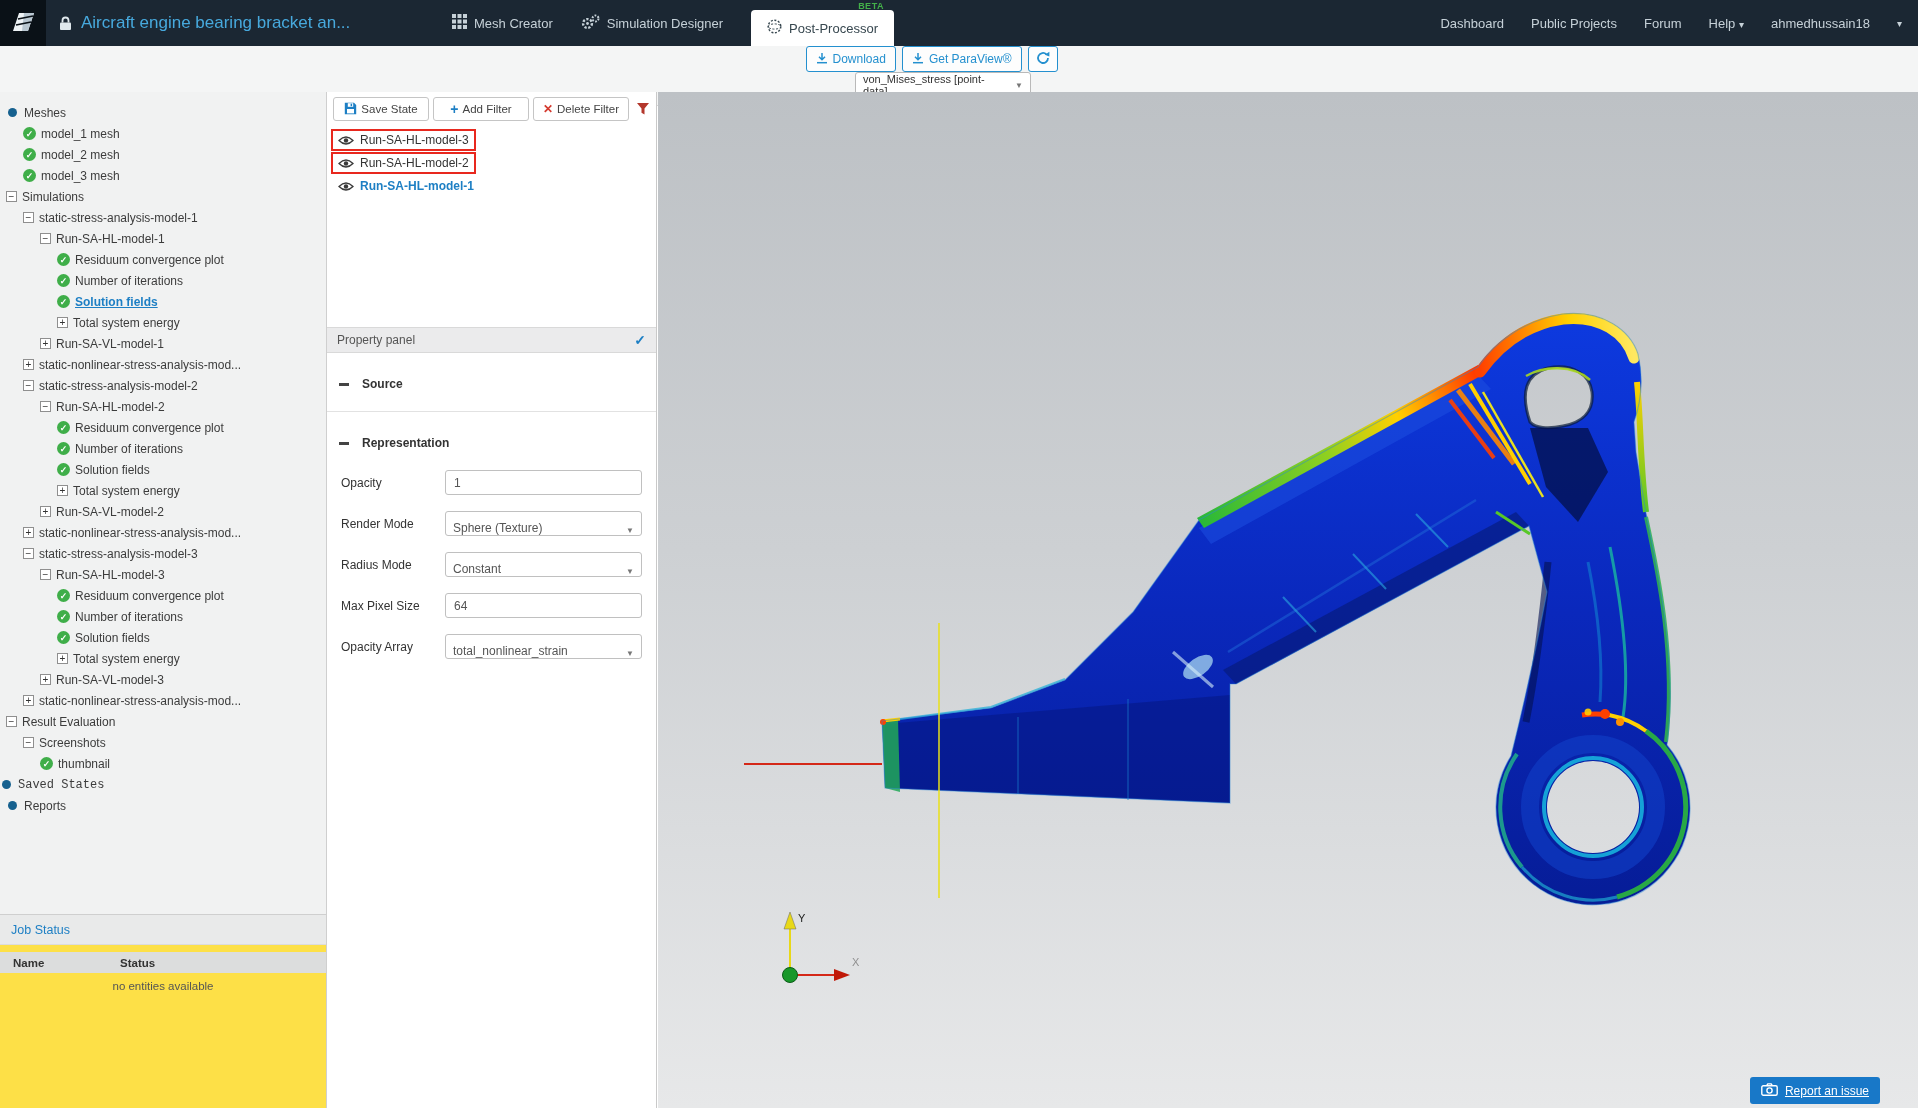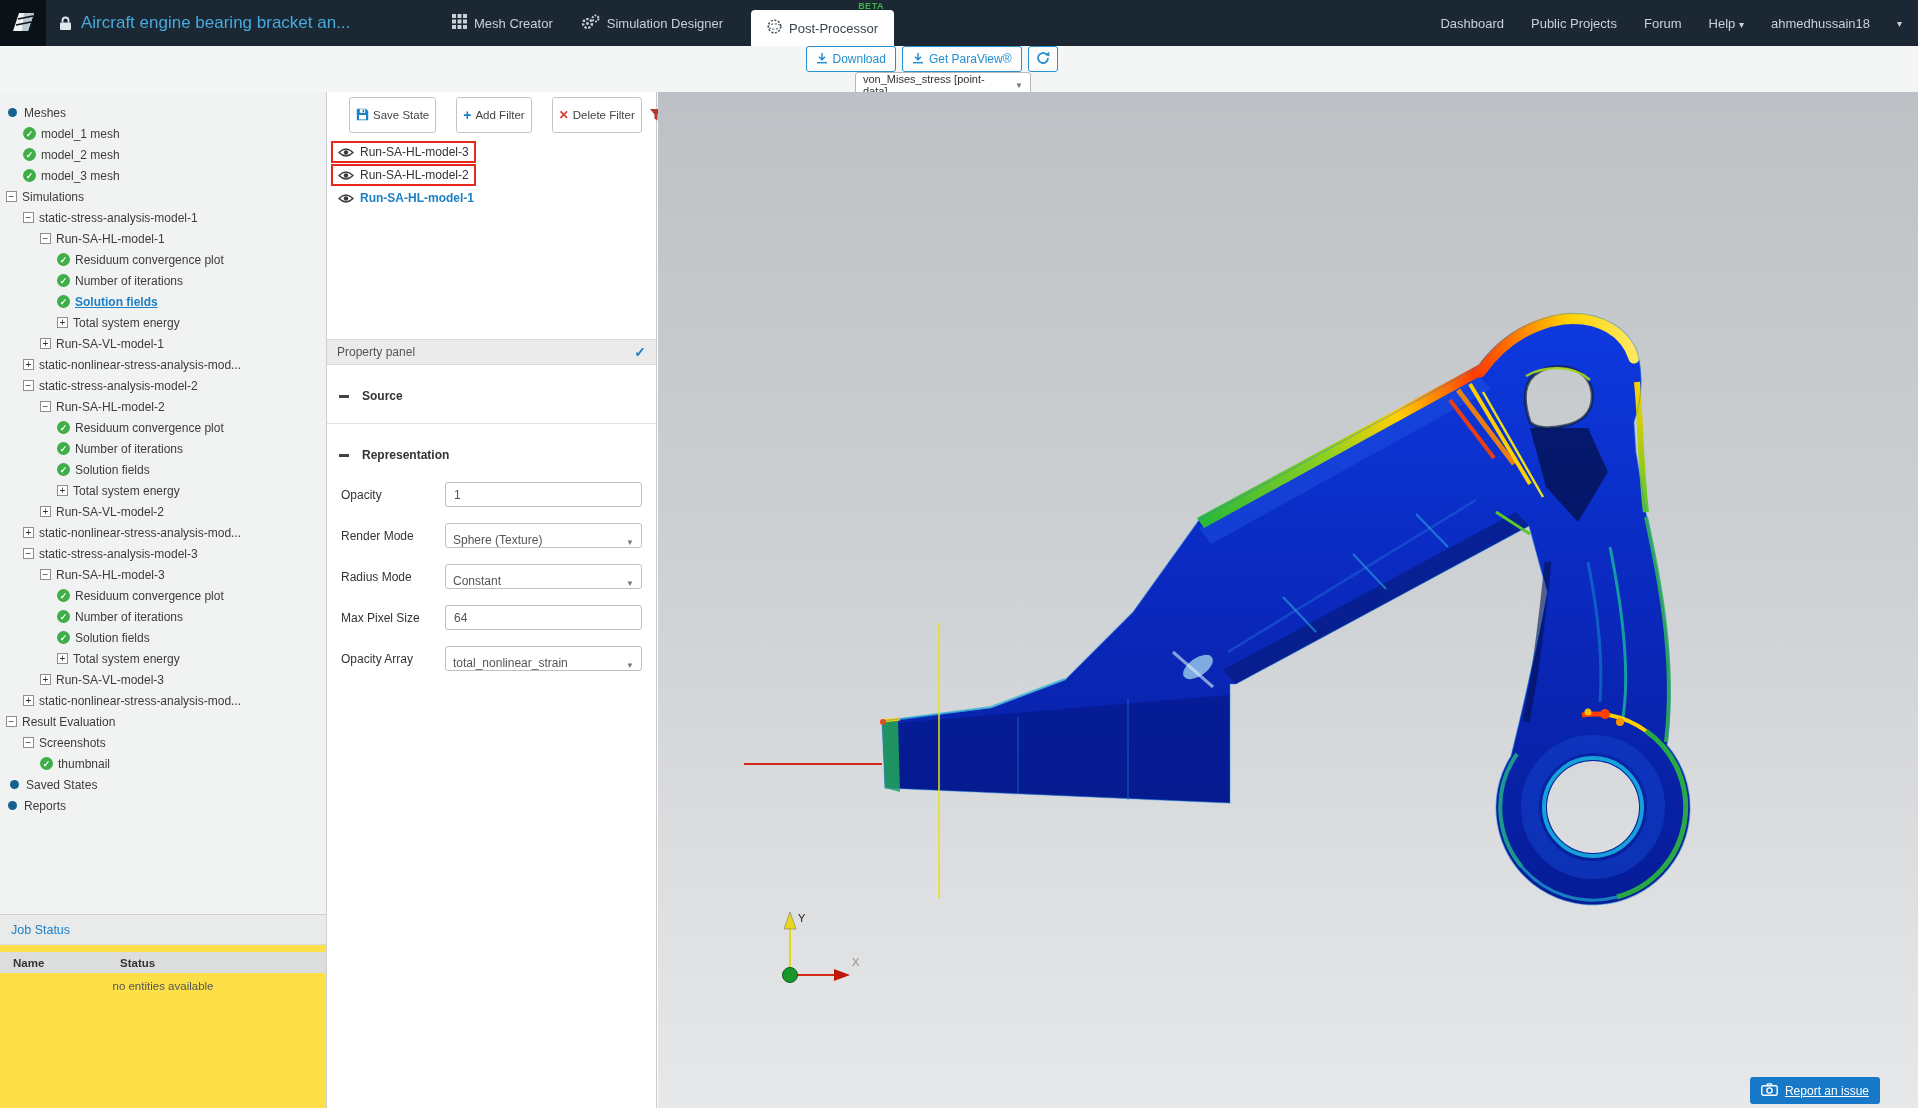--- a/index.html
+++ b/index.html
@@ -47,21 +47,21 @@
   .ti-dot{width:9px;height:9px;border-radius:50%;background:#16618f;margin-left:2px;margin-right:7px;}
   .job-status{position:absolute;left:0;right:0;top:822px;bottom:0;background:#fde047;border-top:1px solid #cfcfcf;}
   .js-header{height:30px;background:#e9eaea;display:flex;align-items:center;padding:0 11px;color:#1d7fc4;font-size:12.5px;border-bottom:1px solid #dcdcdc;}
   .js-cols{height:21px;background:#dcdddd;display:flex;align-items:center;font-size:11.5px;font-weight:bold;color:#333;margin-top:7px;}
   .js-cols .c1{padding-left:13px;width:120px;}
   .js-empty{font-size:11.5px;color:#555;text-align:center;margin-top:7px;}
 
   
   .panel{position:absolute;top:92px;left:327px;width:330px;bottom:0;background:#fff;border-right:1px solid #c9c9c9;}
   .filter-row{display:flex;align-items:center;gap:4px;padding:5px 6px 4px 6px;}
-  .btn-sm{flex:1;height:36px;background:#fff;border:1px solid #c5c5c5;border-radius:3px;font-size:11.5px;color:#444;display:flex;align-items:center;justify-content:center;gap:4px;cursor:pointer;white-space:nowrap;margin-left:16px;}
+  .btn-sm{flex:1;height:24px;background:#fff;border:1px solid #c5c5c5;border-radius:3px;font-size:11.5px;color:#444;display:flex;align-items:center;justify-content:center;gap:4px;cursor:pointer;white-space:nowrap;}
   .plus-g{color:#1d7fc4;font-weight:bold;font-size:14px;line-height:1;}
   .x-r{color:#d43a2f;font-weight:bold;font-size:12px;line-height:1;}
   .funnel{flex:none;margin-left:3px;display:flex;cursor:pointer;}
   .pipeline-list{height:202px;padding-top:4px;overflow:hidden;}
   .pl-item{display:flex;align-items:center;gap:6px;height:22px;margin:0 0 1px 4px;padding:0 5px;width:max-content;font-size:12px;color:#333;border:2px solid transparent;cursor:pointer;}
   .pl-item.highlighted{border-color:#e8281e;}
   .pl-item.selected{color:#1d7fc4;font-weight:bold;}
   .eye{display:flex;flex:none;}
   .prop-header{height:26px;background:#ebebec;border-top:1px solid #d9d9d9;border-bottom:1px solid #d9d9d9;display:flex;align-items:center;justify-content:space-between;padding:0 10px;font-size:12px;color:#555;}
   .prop-check{color:#1d7fc4;font-weight:bold;font-size:14px;}
@@ -349,21 +349,21 @@
         <span class="tl">Result Evaluation</span>
       </div>
       <div class="tree-row" style="padding-left: 23px;">
         <span class="ti ti-minus">−</span>
         <span class="tl">Screenshots</span>
       </div>
       <div class="tree-row" style="padding-left: 40px;">
         <span class="ti ti-check">✓</span>
         <span class="tl">thumbnail</span>
       </div>
-      <div class="tree-row" style="padding-left: 8px;">
+      <div class="tree-row" style="padding-left: 0; font-family: Liberation Mono, monospace;">
         <span class="ti ti-dot"></span>
         <span class="tl">Saved States</span>
       </div>
       <div class="tree-row" style="padding-left: 6px;">
         <span class="ti ti-dot"></span>
         <span class="tl">Reports</span>
       </div>
     </div>
   <div class="job-status">
     <div class="js-header">Job Status</div>

